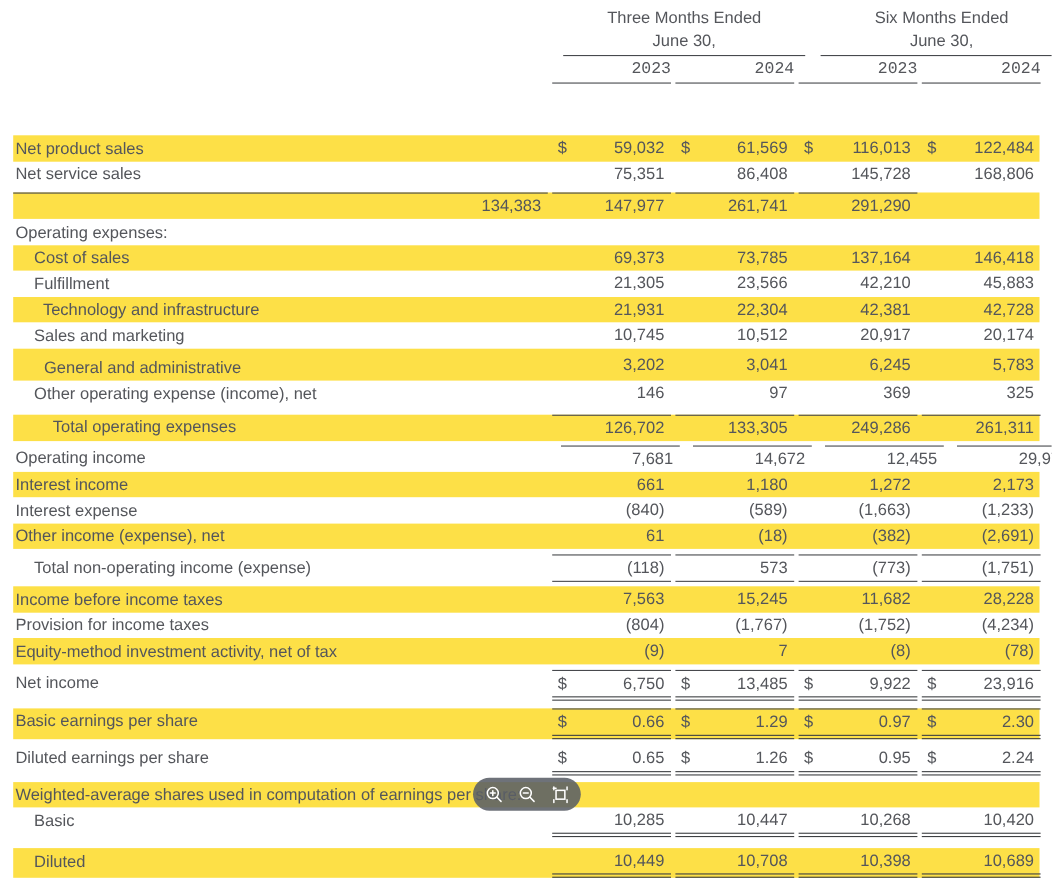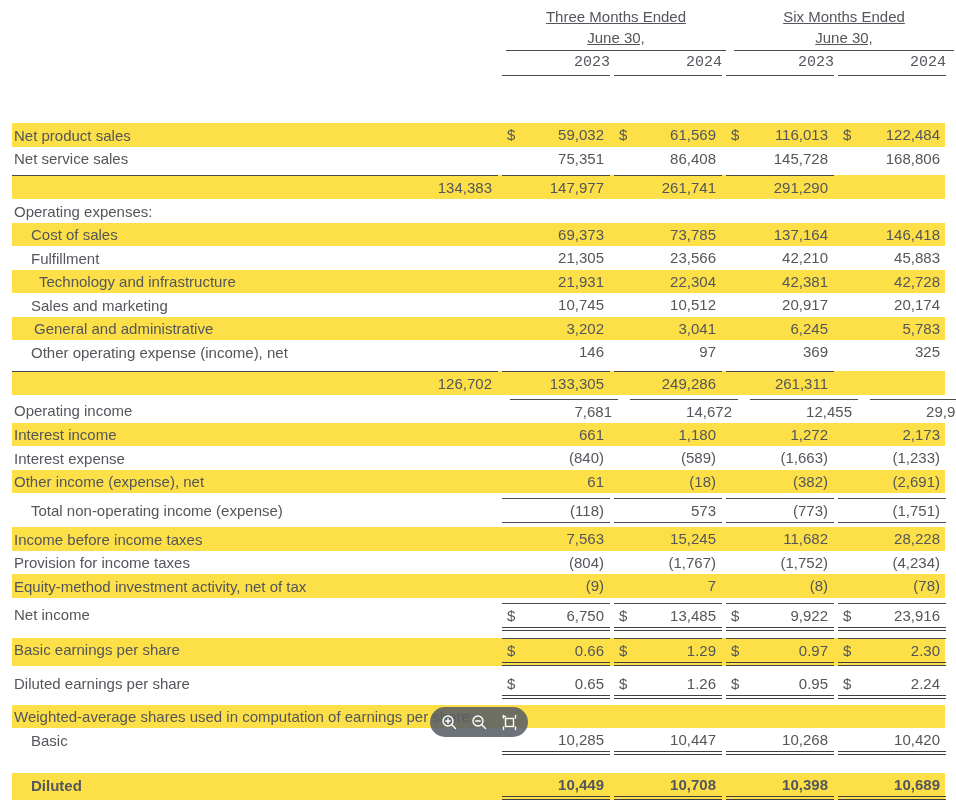--- a/index.html
+++ b/index.html
@@ -4,21 +4,21 @@
 <style>
   html,body{margin:0;padding:0;}
   body{
     width:956px;height:809px;overflow:hidden;background:#ffffff;
     font-family:"Liberation Sans",sans-serif;
     color:#54565b;font-size:15px;position:relative;
   }
   #sheet{position:relative;padding:6px 11px 0 12px;width:933px;}
 
   
-  .hdr-pairs{display:grid;grid-template-columns:486px 220px 220px;column-gap:8px;text-decoration:underline;}
+  .hdr-pairs{display:grid;grid-template-columns:486px 220px 220px;column-gap:14px;}
   .pair{text-align:center;border-bottom:1.5px solid #47494d;padding-bottom:2px;}
   .pair-title{line-height:21px;}
   .pair-sub{line-height:21px;}
   .years-row{display:grid;grid-template-columns:486px repeat(4,108px);column-gap:4px;margin-bottom:47px;}
   .year-cell{text-align:right;line-height:24px;border-bottom:1.5px solid #47494d;font-family:Liberation Mono, monospace;}
 
   
   .row{display:grid;grid-template-columns:486px repeat(4,108px);column-gap:4px;min-height:23px;}
   .row.hl{background:#fde047;}
   .lbl{line-height:23px;padding-top:0.5px;}
@@ -173,21 +173,21 @@
           <span class="val">10,512</span>
         </div>
         <div class="grp">
           <span class="val">20,917</span>
         </div>
         <div class="grp">
           <span class="val">20,174</span>
         </div>
       </div>
       <div class="row hl">
-        <span class="lbl" style="padding-left: 22px;">General and administrative</span>
+        <span class="lbl" style="padding-left: 28px; margin-top: 6px;">General and administrative</span>
         <div class="grp">
           <span class="val">3,202</span>
         </div>
         <div class="grp">
           <span class="val">3,041</span>
         </div>
         <div class="grp">
           <span class="val">6,245</span>
         </div>
         <div class="grp">
@@ -203,20 +203,21 @@
           <span class="val">97</span>
         </div>
         <div class="grp">
           <span class="val">369</span>
         </div>
         <div class="grp">
           <span class="val">325</span>
         </div>
       </div>
       <div class="row hl bt" style="margin-top: 7px;">
+        <span class="lbl" style="padding-left: 36px;">Total operating expenses</span>
         <div class="grp">
           <span class="val">126,702</span>
         </div>
         <div class="grp">
           <span class="val">133,305</span>
         </div>
         <div class="grp">
           <span class="val">249,286</span>
         </div>
         <div class="grp">
@@ -415,21 +416,21 @@
         <div class="grp">
           <span class="val">10,447</span>
         </div>
         <div class="grp">
           <span class="val">10,268</span>
         </div>
         <div class="grp">
           <span class="val">10,420</span>
         </div>
       </div>
-      <div class="row hl dbl" style="margin-top: 18px; font-weight: bold;">
+      <div class="row hl dbl" style="margin-top: 10px;">
         <span class="lbl" style="padding-left: 19px;">Diluted</span>
         <div class="grp">
           <span class="val">10,449</span>
         </div>
         <div class="grp">
           <span class="val">10,708</span>
         </div>
         <div class="grp">
           <span class="val">10,398</span>
         </div>

